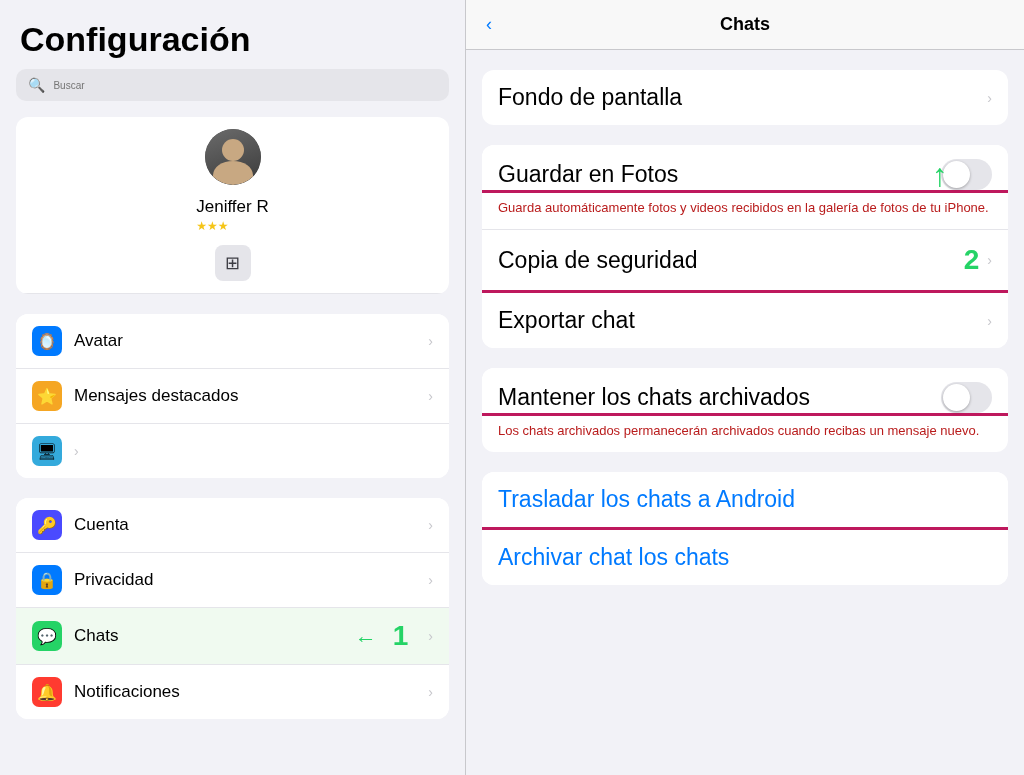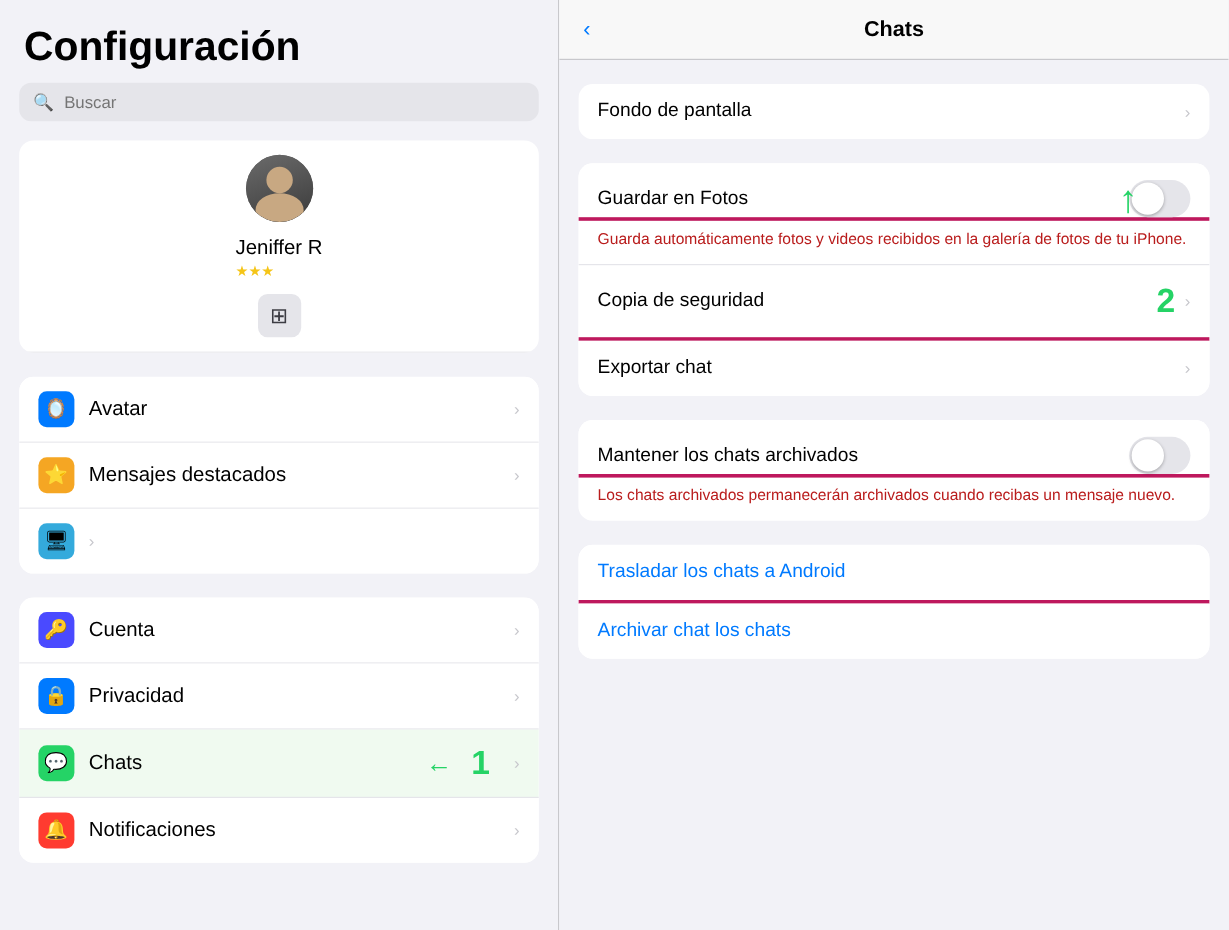--- a/index.html
+++ b/index.html
@@ -40,21 +40,21 @@
     }
 
     .search-bar .search-icon-inner {
       color: #8e8e93;
       font-size: 14px;
     }
 
     .search-bar input {
       border: none;
       background: transparent;
-      font-size: 14px;
+      font-size: 10px;
       color: #7f1d1d;
       outline: none;
       width: 100%;
     }
 
     .section-group {
       background: #fff;
       border-radius: 12px;
       margin: 0 16px 20px 16px;
       overflow: hidden;
@@ -232,21 +232,21 @@
       border-bottom: 3px solid #be185d;
       background: #fff;
     }
 
     .right-item:last-child {
       border-bottom: none;
     }
 
     .right-item-label {
       flex: 1;
-      font-size: 16px;
+      font-size: 23px;
       color: #000;
     }
 
     .right-item-label.link-label {
       color: #007aff;
     }
 
     .right-chevron {
       color: #c7c7cc;
       font-size: 14px;

